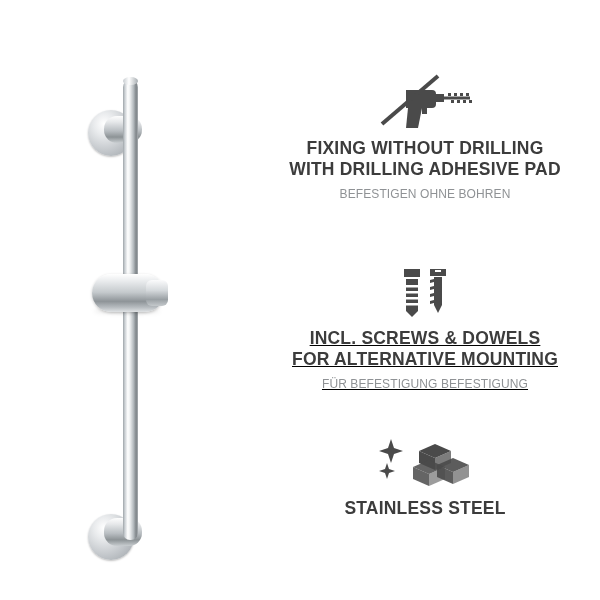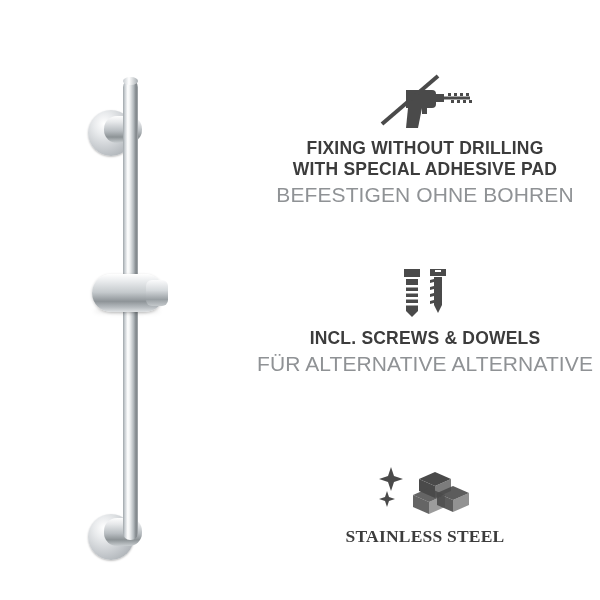--- a/index.html
+++ b/index.html
@@ -146,40 +146,40 @@
     width: 350px;
     height: 600px;
   }
   .feature {
     position: absolute;
     left: 0;
     width: 350px;
     text-align: center;
   }
   .feature-1 { top: 48px; }
-  .feature-2 { top: 238px; }
-  .feature-3 { top: 436px; font-family: Liberation Serif, serif; }
+  .feature-2 { top: 238px; text-decoration: underline; }
+  .feature-3 { top: 408px; }
 
   .feature-icon {
     height: 62px;
     display: flex;
     align-items: center;
     justify-content: center;
     margin-bottom: 6px;
   }
   .title-line {
     color: #3c3c3c;
     font-weight: bold;
     font-size: 17.5px;
     letter-spacing: 0.2px;
     line-height: 21px;
   }
   .sub-line {
     color: #8f9295;
-    font-size: 21px;
+    font-size: 12px;
     line-height: 21px;
     letter-spacing: 0.1px;
   }
   .gap-sm { height: 4px; }
 </style>
 </head>
 <body>
 
 <div class="page">
 
@@ -215,21 +215,21 @@
 
             <path d="M38 36 h14 l-4 20 h-12 z"></path>
 
             <path d="M52 36 h5 v6 h-5 z"></path>
           </g>
 
           <line x1="12" y1="52" x2="68" y2="4" stroke="#4a4a4a" stroke-width="4"></line>
         </svg>
       </div>
       <div class="title-line">FIXING WITHOUT DRILLING</div>
-      <div class="title-line">WITH SPECIAL ADHESIVE PAD</div>
+      <div class="title-line">WITH DRILLING ADHESIVE PAD</div>
       <div class="gap-sm"></div>
       <div class="sub-line">BEFESTIGEN OHNE BOHREN</div>
     </div>
 
     <div class="feature feature-2">
       <div class="feature-icon">
         <svg width="70" height="56" viewBox="0 0 70 56" aria-hidden="true">
           <g fill="#4a4a4a">
 
             <path d="M14 6 h16 v8 h-16 z"></path>
@@ -243,22 +243,23 @@
             <rect x="45" y="7" width="6" height="2" fill="#ffffff"></rect>
             <path d="M44 14 h8 v28 l-4 8 l-4 -8 z"></path>
             <path d="M40 17 l12 -3 v3 l-12 3 z"></path>
             <path d="M40 24 l12 -3 v3 l-12 3 z"></path>
             <path d="M40 31 l12 -3 v3 l-12 3 z"></path>
             <path d="M40 38 l12 -3 v3 l-12 3 z"></path>
           </g>
         </svg>
       </div>
       <div class="title-line">INCL. SCREWS &amp; DOWELS</div>
+      <div class="title-line">FOR ALTERNATIVE MOUNTING</div>
       <div class="gap-sm"></div>
-      <div class="sub-line">FÜR ALTERNATIVE ALTERNATIVE</div>
+      <div class="sub-line">FÜR BEFESTIGUNG BEFESTIGUNG</div>
     </div>
 
     <div class="feature feature-3">
       <div class="feature-icon">
         <svg width="100" height="52" viewBox="0 0 100 52" aria-hidden="true">
           <g fill="#4a4a4a">
 
             <path d="M16 4 l3 9 l9 3 l-9 3 l-3 9 l-3 -9 l-9 -3 l9 -3 z"></path>
             <path d="M12 28 l2 6 l6 2 l-6 2 l-2 6 l-2 -6 l-6 -2 l6 -2 z"></path>
 

